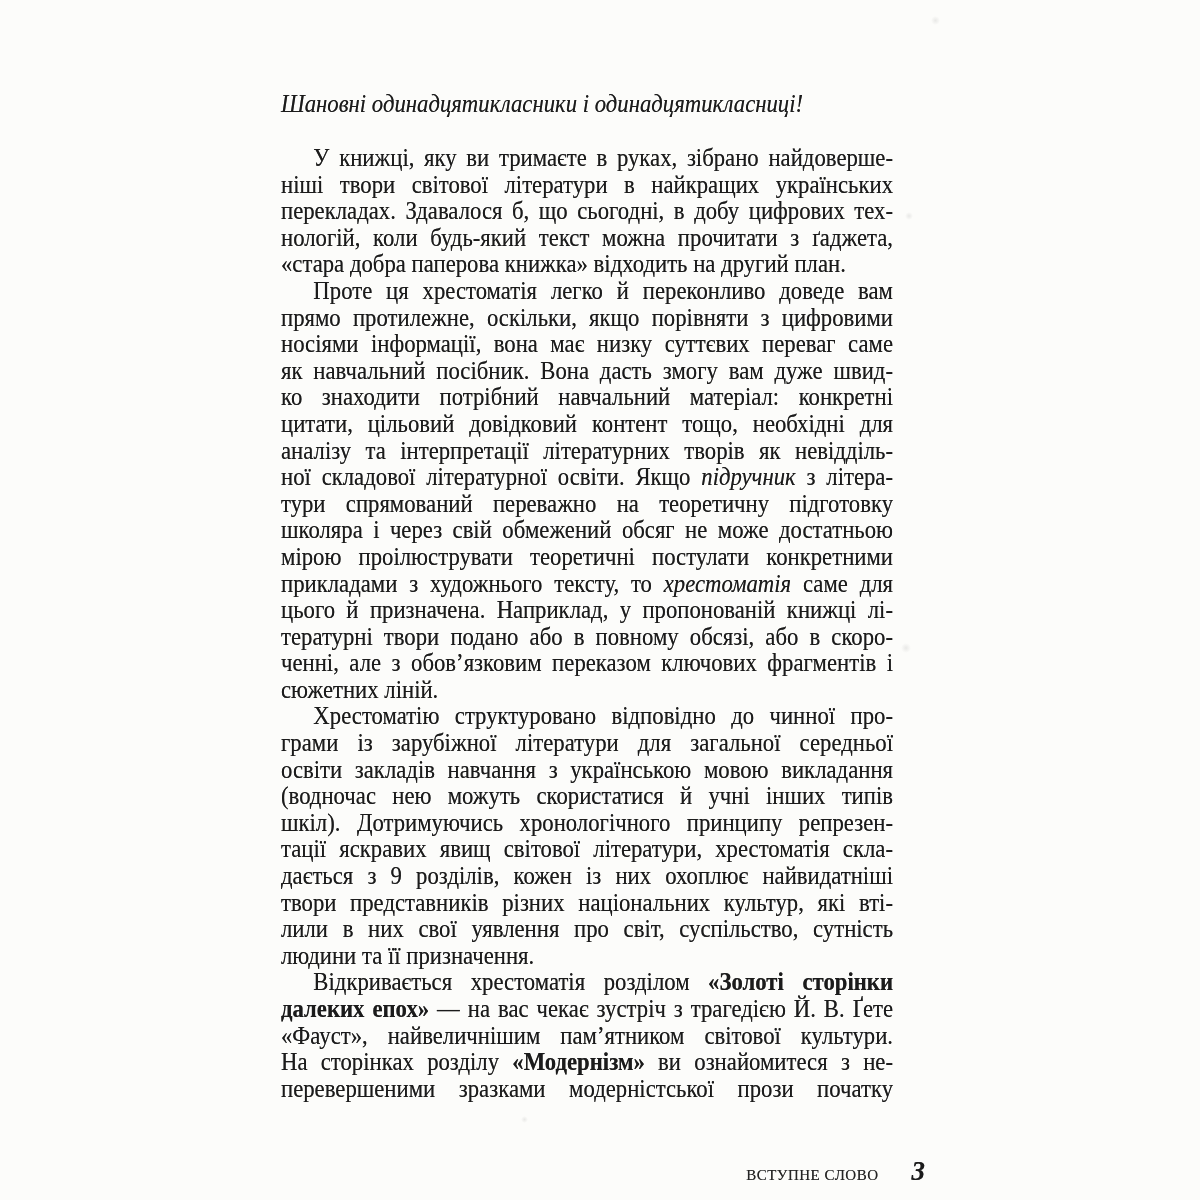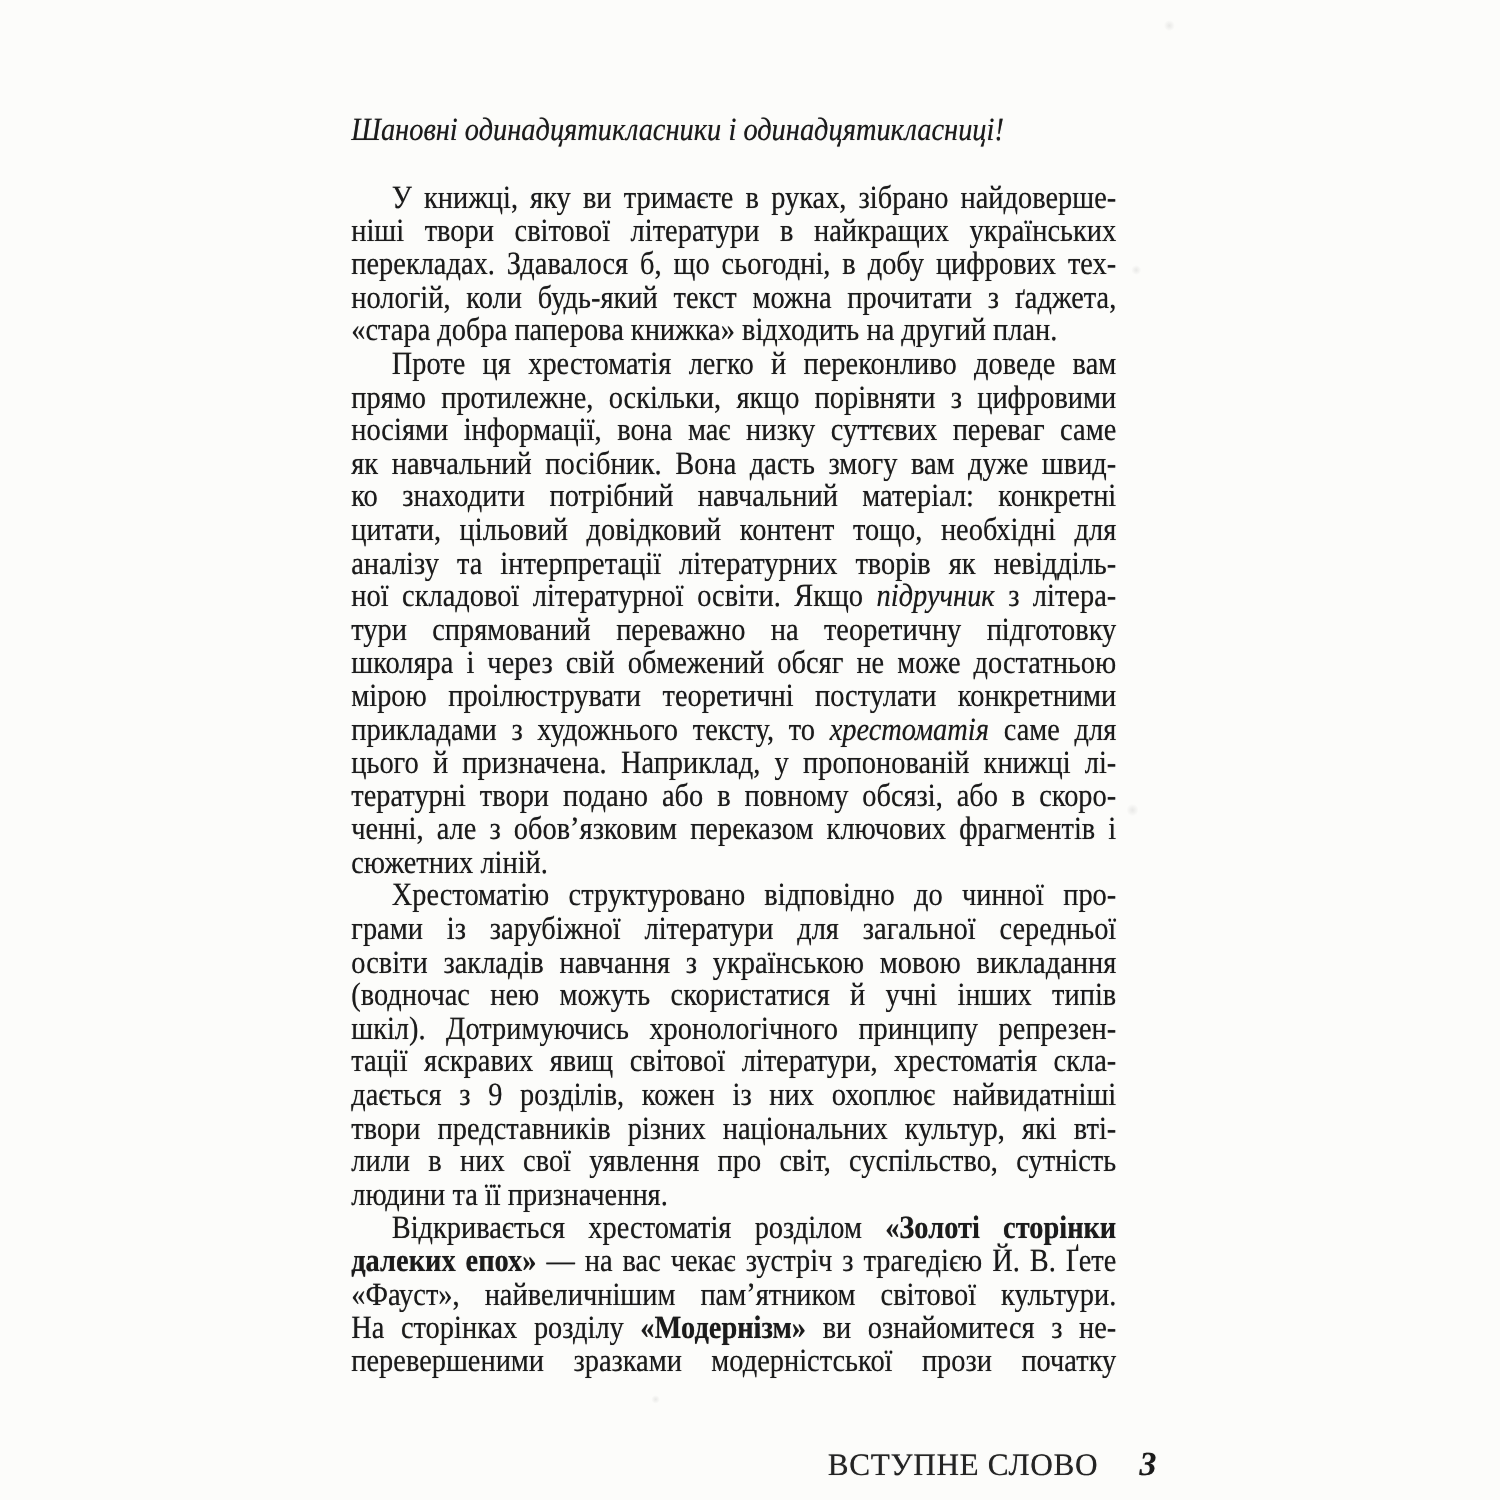--- a/index.html
+++ b/index.html
@@ -42,21 +42,21 @@
   .footer{
     position:absolute;
     top:1156px;
     right:275px;
     display:flex;
     align-items:baseline;
     gap:33px;
     text-shadow:0 0 0.6px rgba(25,25,25,0.6);
   }
   .footer-label{
-    font-size:25px;
+    font-size:15px;
     letter-spacing:0.5px;
     color:#242424;
   }
   .footer-num{
     font-size:27px;
     font-weight:700;
     font-style:italic;
     color:#1a1a1a;
   }
   .speck{

